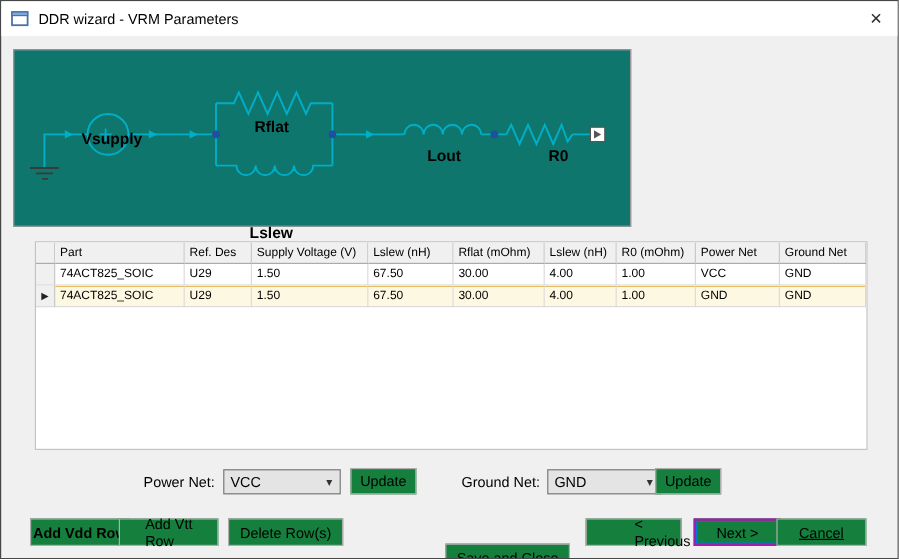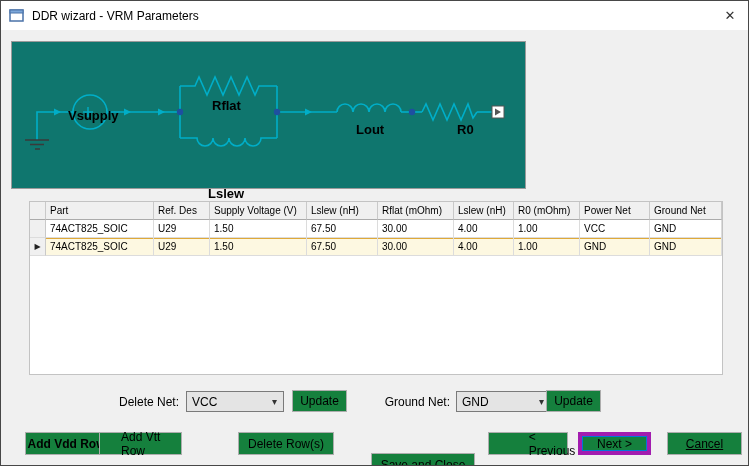--- a/index.html
+++ b/index.html
@@ -73,25 +73,25 @@
   .btn {
     position:absolute; height:23px; background:#15803d; border:1px solid #adadad;
     display:flex; align-items:center; justify-content:center;
     font-family:"Liberation Sans", sans-serif; font-size:12px; cursor:default;
   }
   #power-update  { left:291px; top:389px; width:55px; height:22px; }
   #ground-update { left:545px; top:389px; width:55px; height:22px; }
   
   #btn-add-vdd { left:24px;   top:431px; width:83px;font-weight:bold; }
   #btn-add-vtt { left:98px;  top:431px; width:83px;padding-left:21px; }
-  #btn-delete  { left:189px; top:431px; width:96px;margin-left:48px; }
+  #btn-delete  { left:189px; top:431px; width:96px; }
   #btn-save    { left:370px; top:452px; width:104px; }
   #btn-prev    { left:487px; top:431px; width:80px;padding-left:48px; }
-  #btn-next    { left:577px; top:431px; width:73px; box-shadow:inset 0 0 0 1px #0078d7; border:4px solid #a21caf; }
-  #btn-cancel  { left:666px; top:431px; width:75px;text-decoration:underline; }
+  #btn-next    { left:577px; top:431px; width:73px; box-shadow:inset 0 0 0 1px #0078d7; border:2px solid #a21caf; }
+  #btn-cancel  { left:646px; top:431px; width:75px;text-decoration:underline; }
 </style>
 </head>
 <body>
 
 <div class="window">
 
   <div class="titlebar">
     <span class="app-icon">
       <svg width="16" height="14" viewBox="0 0 16 14">
         <rect x="1" y="1" width="13" height="11" fill="#ffffff" stroke="#4a72a8" stroke-width="1.5"></rect>
@@ -188,21 +188,21 @@
       <div class="g-cell">1.50</div>
       <div class="g-cell">67.50</div>
       <div class="g-cell">30.00</div>
       <div class="g-cell">4.00</div>
       <div class="g-cell">1.00</div>
       <div class="g-cell">GND</div>
       <div class="g-cell">GND</div>
     </div>
   </div>
 
-  <span class="field-label" id="power-label">Delete Net:</span>
+  <span class="field-label" id="power-label">Power Net:</span>
   <div class="combo" id="power-combo">
     <span>VCC</span>
     <span class="combo-arrow">▾</span>
   </div>
   <div class="btn" id="power-update">Update</div>
 
   <span class="field-label" id="ground-label">Ground Net:</span>
   <div class="combo" id="ground-combo">
     <span>GND</span>
     <span class="combo-arrow">▾</span>

